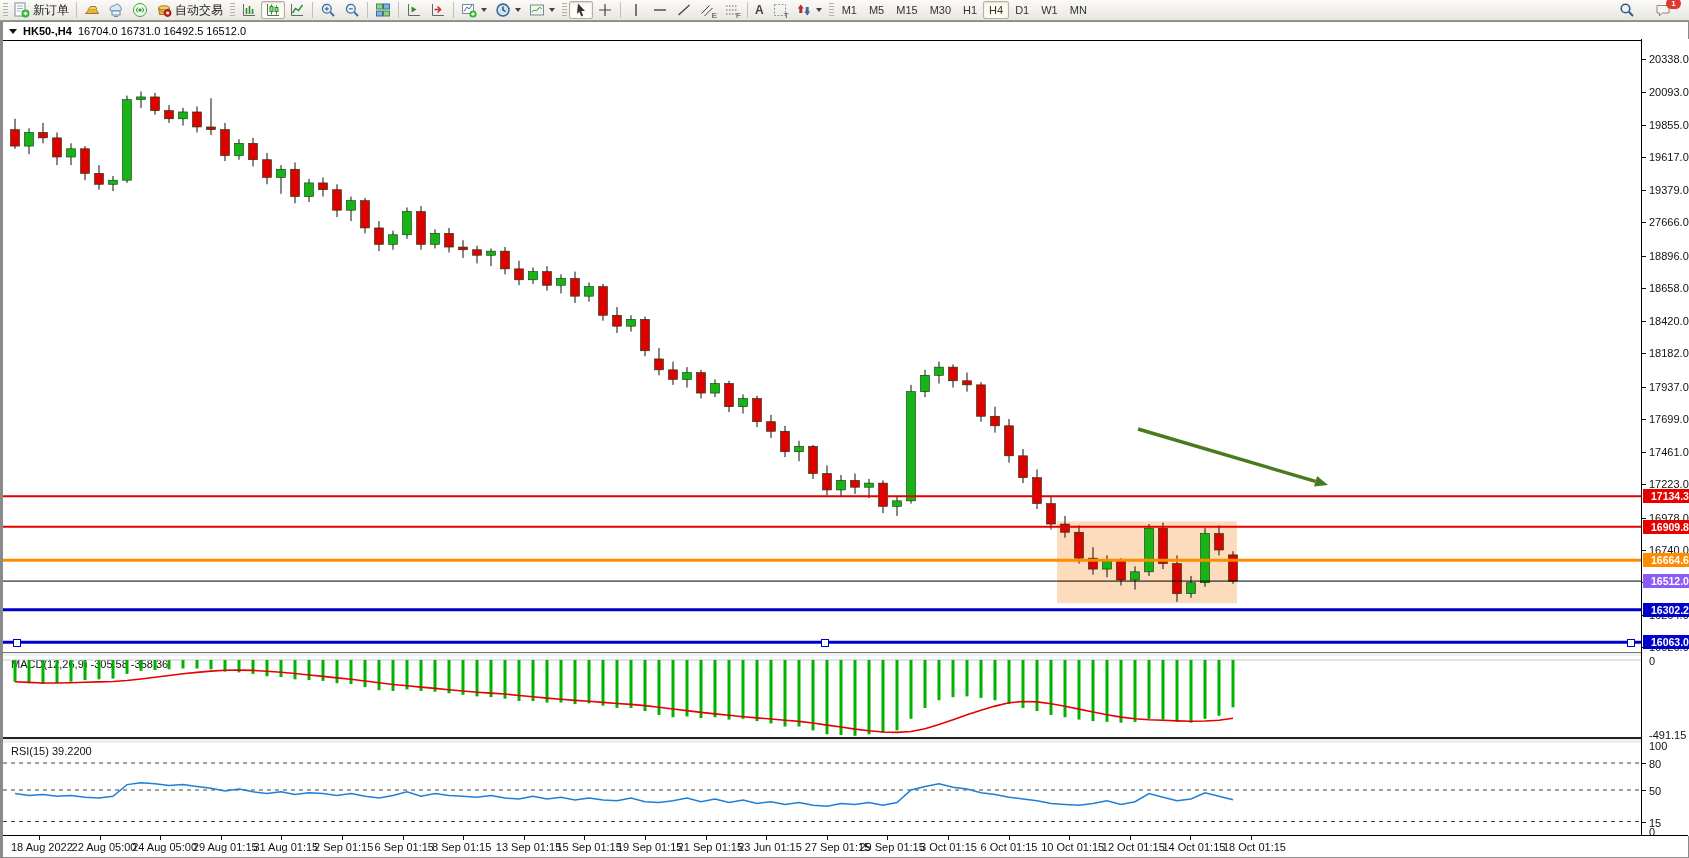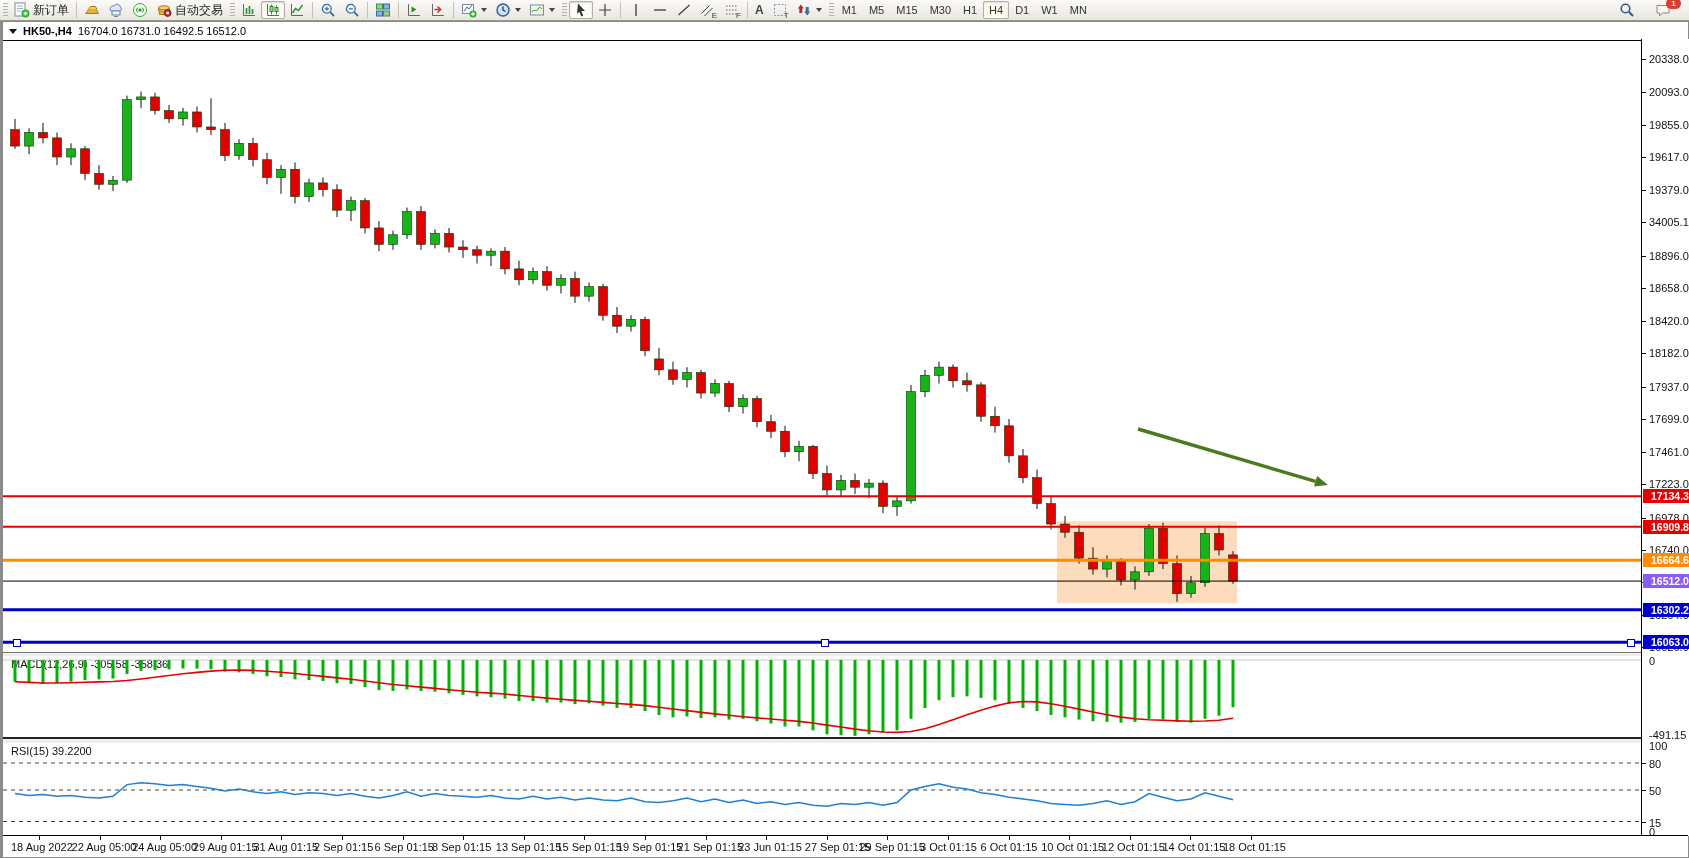--- a/index.html
+++ b/index.html
@@ -812,21 +812,21 @@
       <div class="ax-lbl" style="top: 14.012px;">20338.0</div>
       <div class="ax-tick" style="top: 53.4435px;"></div>
       <div class="ax-lbl" style="top: 47.4435px;">20093.0</div>
       <div class="ax-tick" style="top: 85.9197px;"></div>
       <div class="ax-lbl" style="top: 79.9197px;">19855.0</div>
       <div class="ax-tick" style="top: 118.396px;"></div>
       <div class="ax-lbl" style="top: 112.396px;">19617.0</div>
       <div class="ax-tick" style="top: 150.872px;"></div>
       <div class="ax-lbl" style="top: 144.872px; text-align: right;">19379.0</div>
       <div class="ax-tick" style="top: 183.348px;"></div>
-      <div class="ax-lbl" style="top: 177.348px;">34005.1</div>
+      <div class="ax-lbl" style="top: 177.348px;">27666.0</div>
       <div class="ax-tick" style="top: 216.78px;"></div>
       <div class="ax-lbl" style="top: 210.78px;">18896.0</div>
       <div class="ax-tick" style="top: 249.256px;"></div>
       <div class="ax-lbl" style="top: 243.256px;">18658.0</div>
       <div class="ax-tick" style="top: 281.732px;"></div>
       <div class="ax-lbl" style="top: 275.732px;">18420.0</div>
       <div class="ax-tick" style="top: 314.209px;"></div>
       <div class="ax-lbl" style="top: 308.209px;">18182.0</div>
       <div class="ax-tick" style="top: 347.64px;"></div>
       <div class="ax-lbl" style="top: 341.64px;">17937.0</div>

